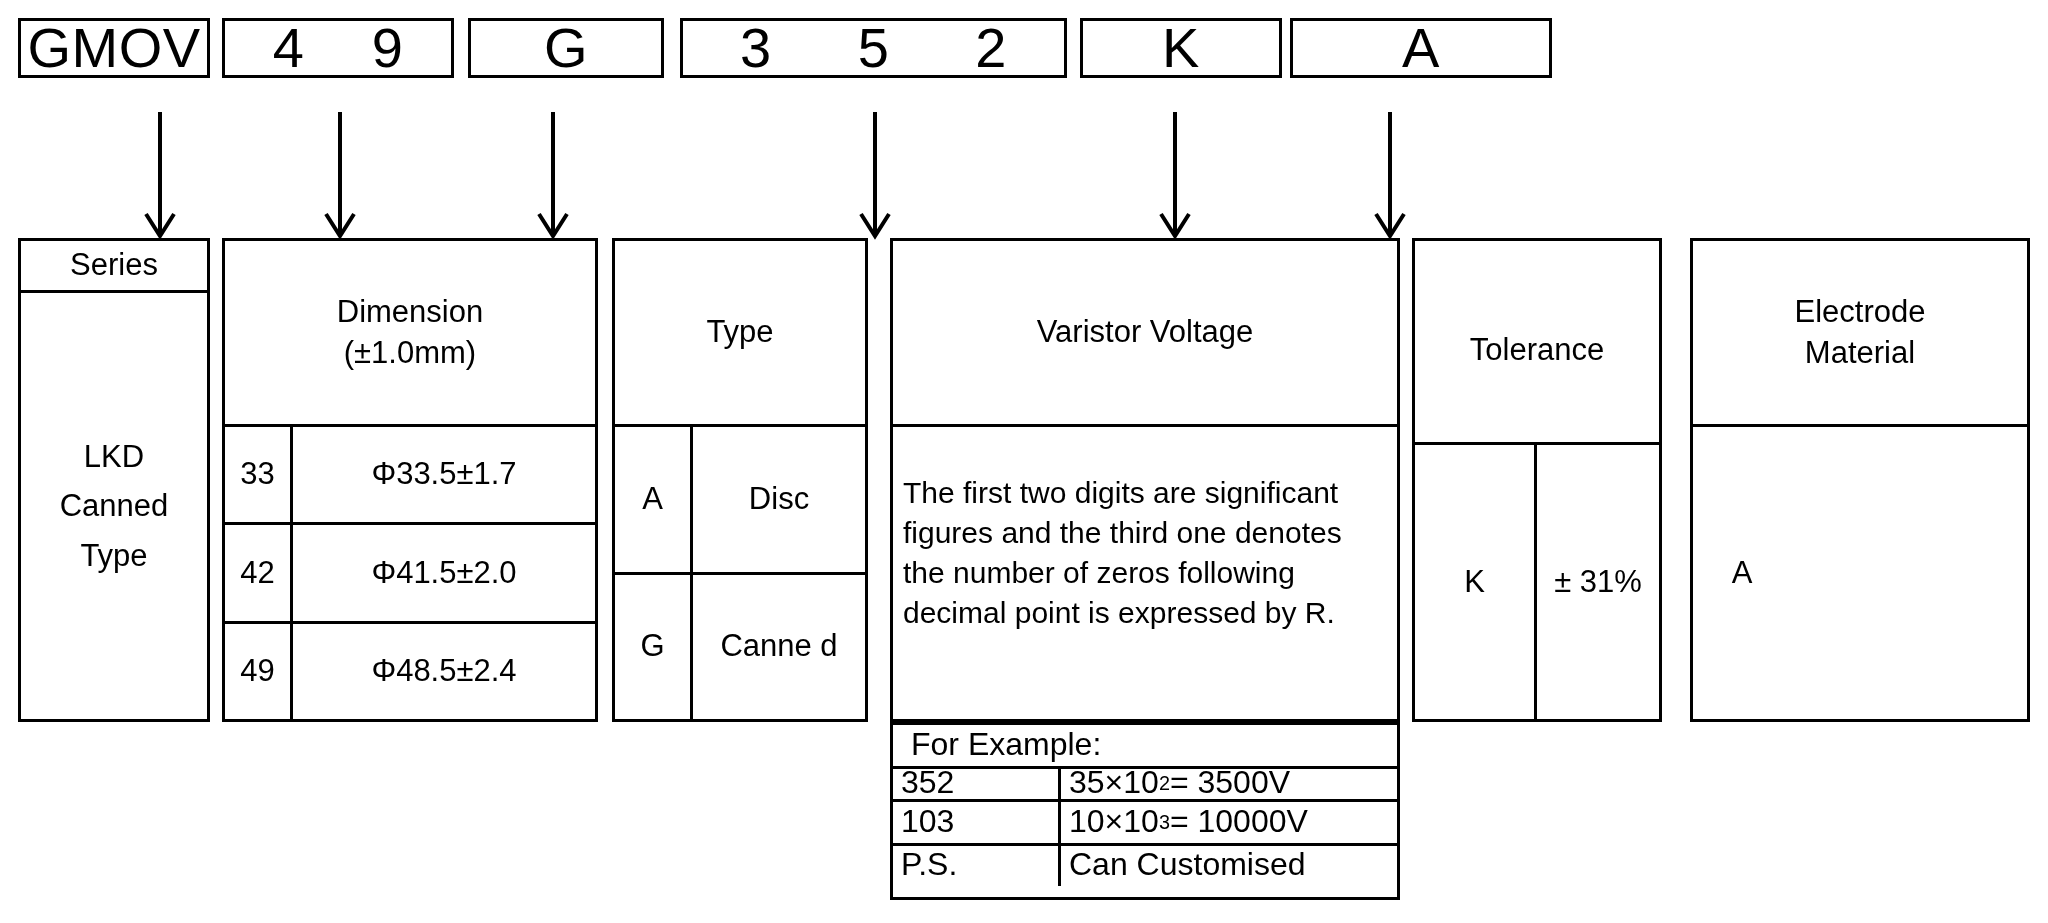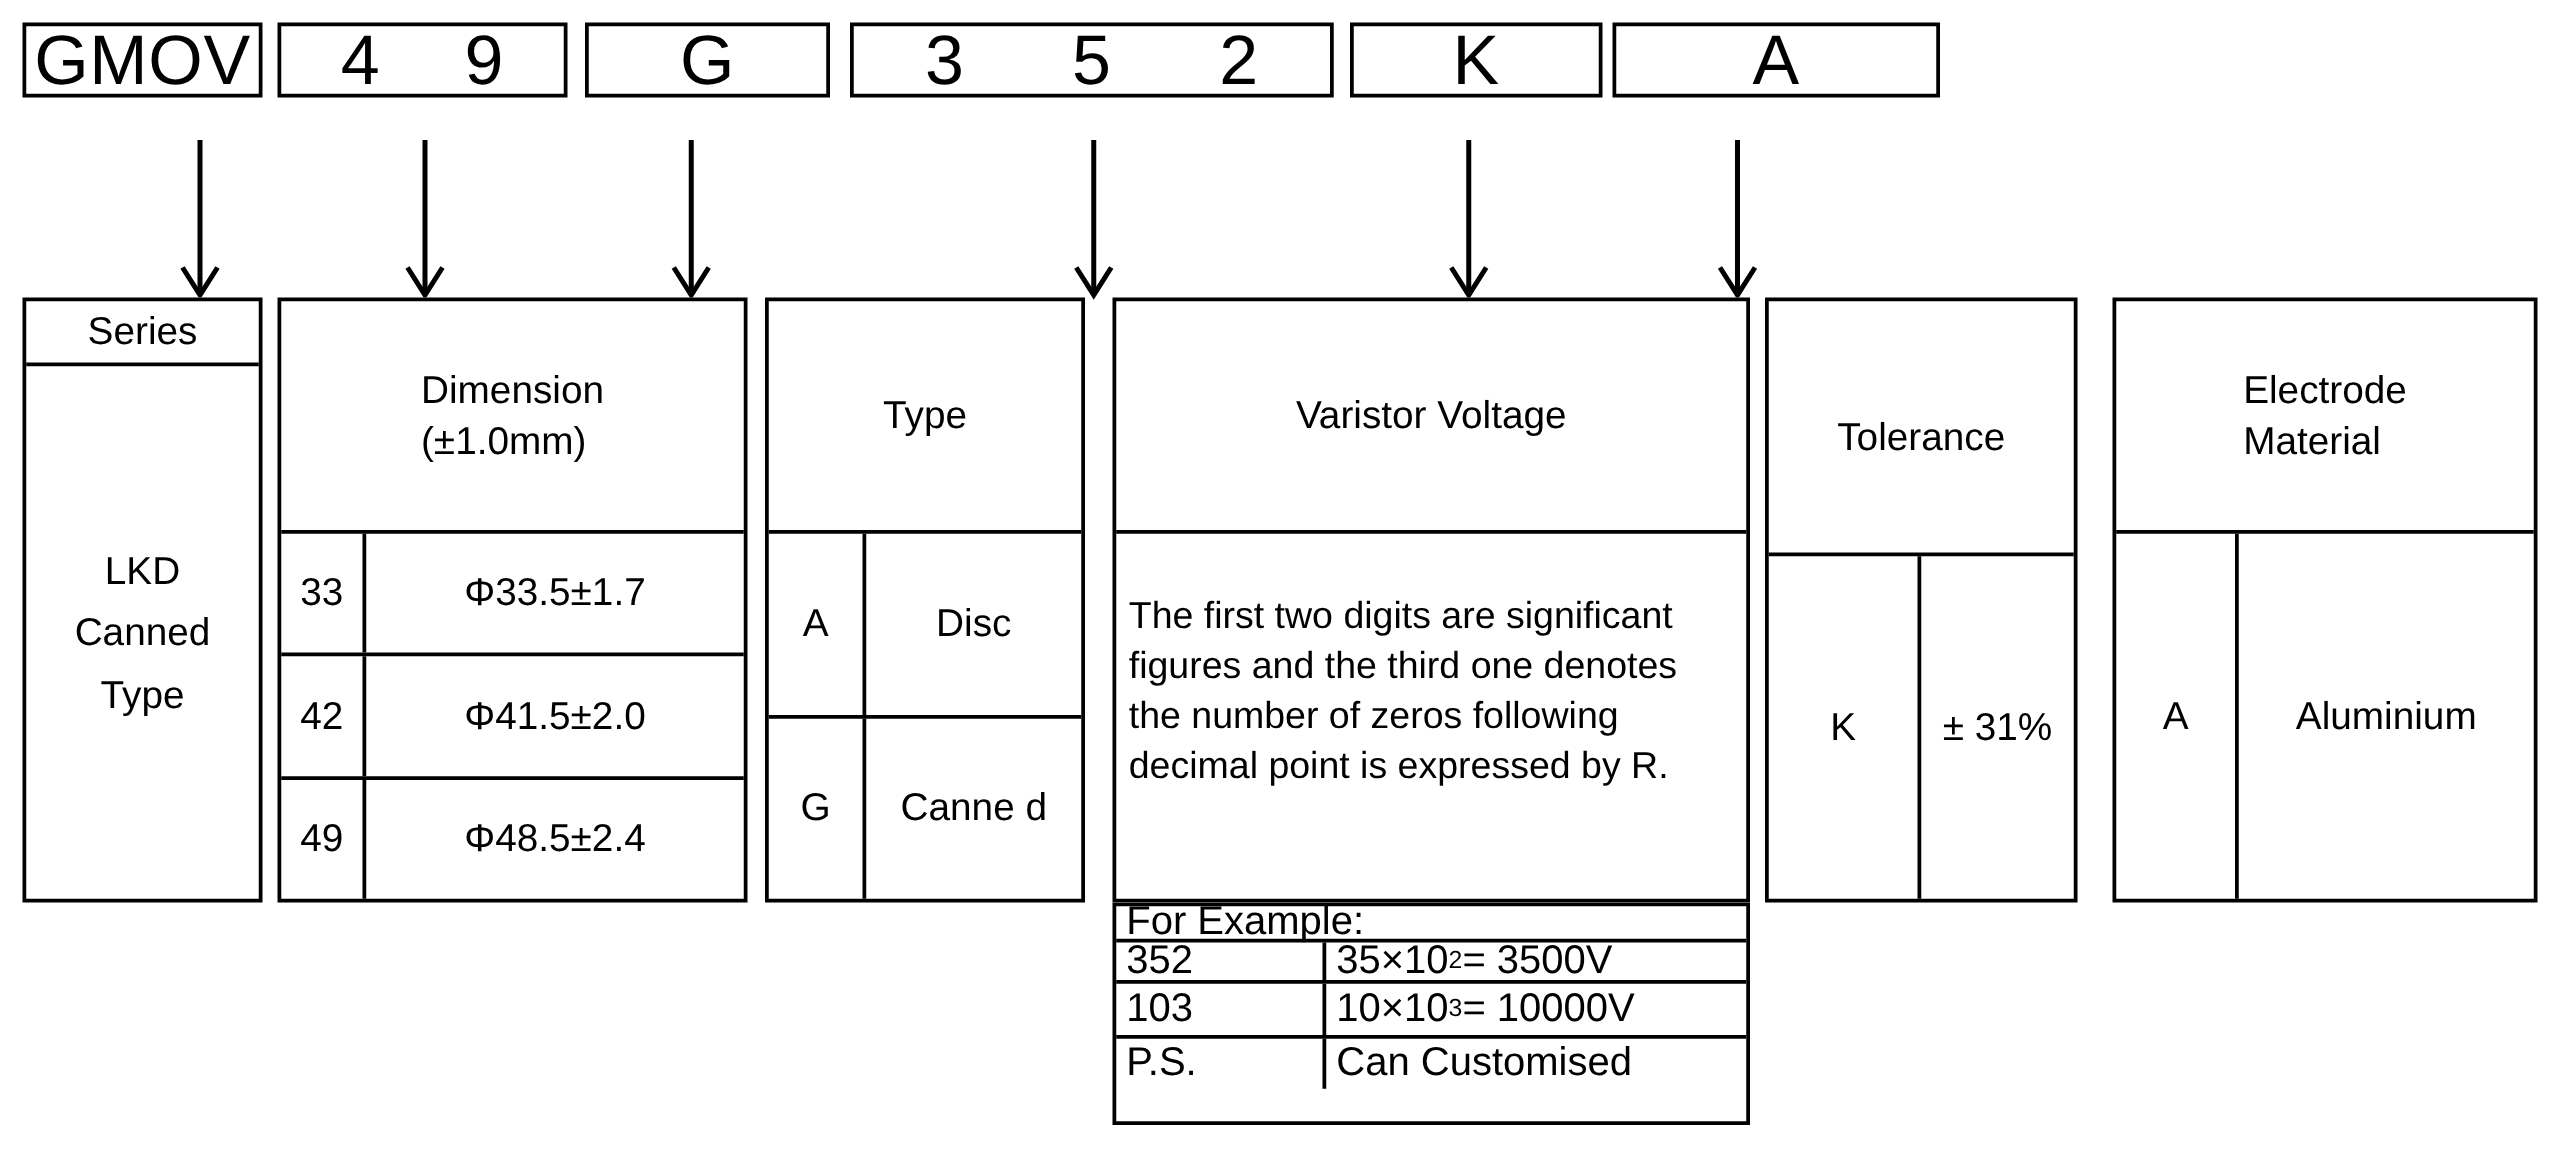--- a/index.html
+++ b/index.html
@@ -39,21 +39,21 @@
     border: 3px solid #000;
     background: #fff;
     display: flex;
     flex-direction: column;
   }
   .panel-header {
     border-bottom: 3px solid #000;
     display: flex;
     align-items: center;
     justify-content: center;
-    text-align: left;
+    text-align: center;
     font-size: 31px;
     line-height: 1.32;
     padding: 4px 6px;
   }
   .panel-body { flex: 1; display: flex; flex-direction: column; }
 
   
   .subtable { width: 100%; height: 100%; display: flex; flex-direction: column; }
   .subrow { flex: 1; display: flex; border-bottom: 3px solid #000; }
   .subrow:last-child { border-bottom: none; }
@@ -217,21 +217,21 @@
   </div>
 
   <div class="panel" style="left:890px; top:238px; width:510px; height:484px;gap:36px;">
     <div class="panel-header" style="height:186px;">Varistor Voltage</div>
     <div class="panel-body">
       <div class="note">The first two digits are significant figures and the third one denotes the number of zeros following decimal point is expressed by R.</div>
     </div>
   </div>
 
   <div class="example-table" style="left:890px; top:722px; width:510px; height:178px;">
-    <div class="ex-row" style="height:29px;">
+    <div class="ex-row" style="height:44px;padding-left:10px;">
       <div class="ex-cell ex-full" style="flex:1;">For Example:</div>
     </div>
     <div class="ex-row" style="height:33px;">
       <div class="ex-cell" style="width:168px;">352</div>
       <div class="ex-cell" style="flex:1;">
         <span>35×10</span>
           <sup>2</sup>
           <span> = 3500V</span>
       </div>
     </div>
@@ -265,19 +265,18 @@
     <div class="panel-header" style="height:186px;">
       <div>
         <div>Electrode</div>
         <div>Material</div>
       </div>
     </div>
     <div class="panel-body">
       <div class="subtable">
         <div class="subrow">
           <div class="subcell" style="width:98px;">A</div>
-          <div class="subcell" style="flex:1;">Aluminium</div>
         </div>
       </div>
     </div>
   </div>
 
 </div>
 
 </body></html>

